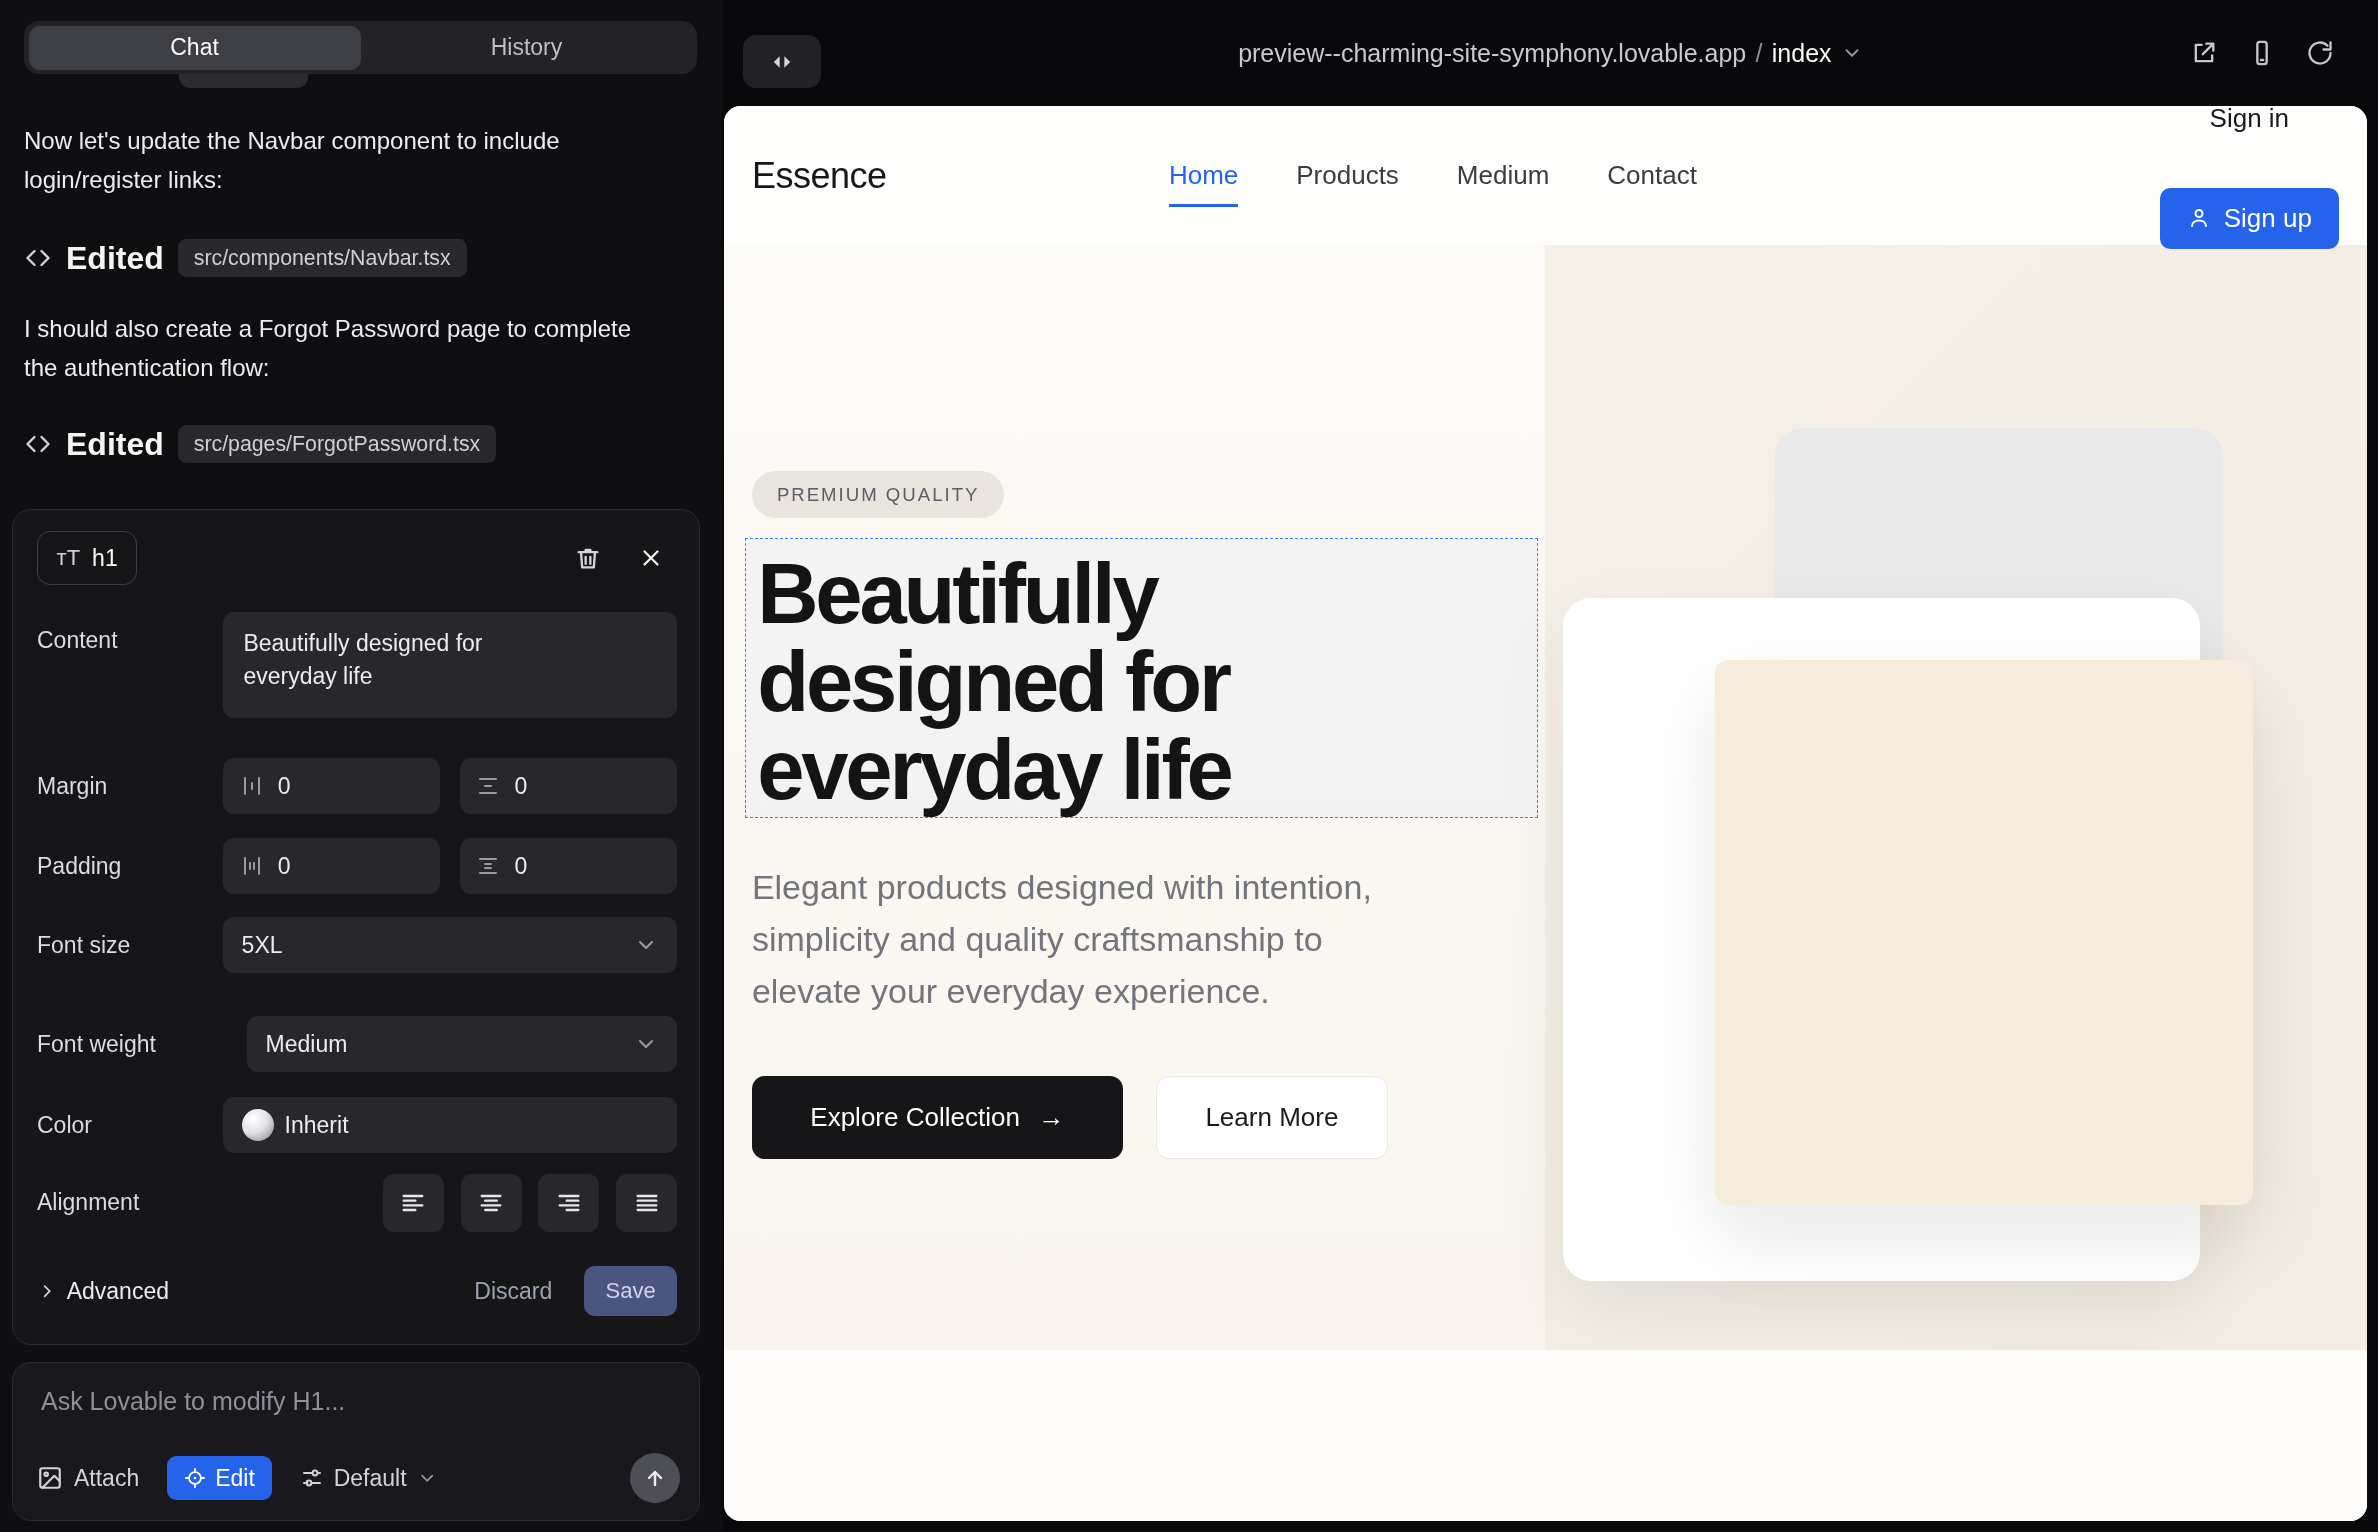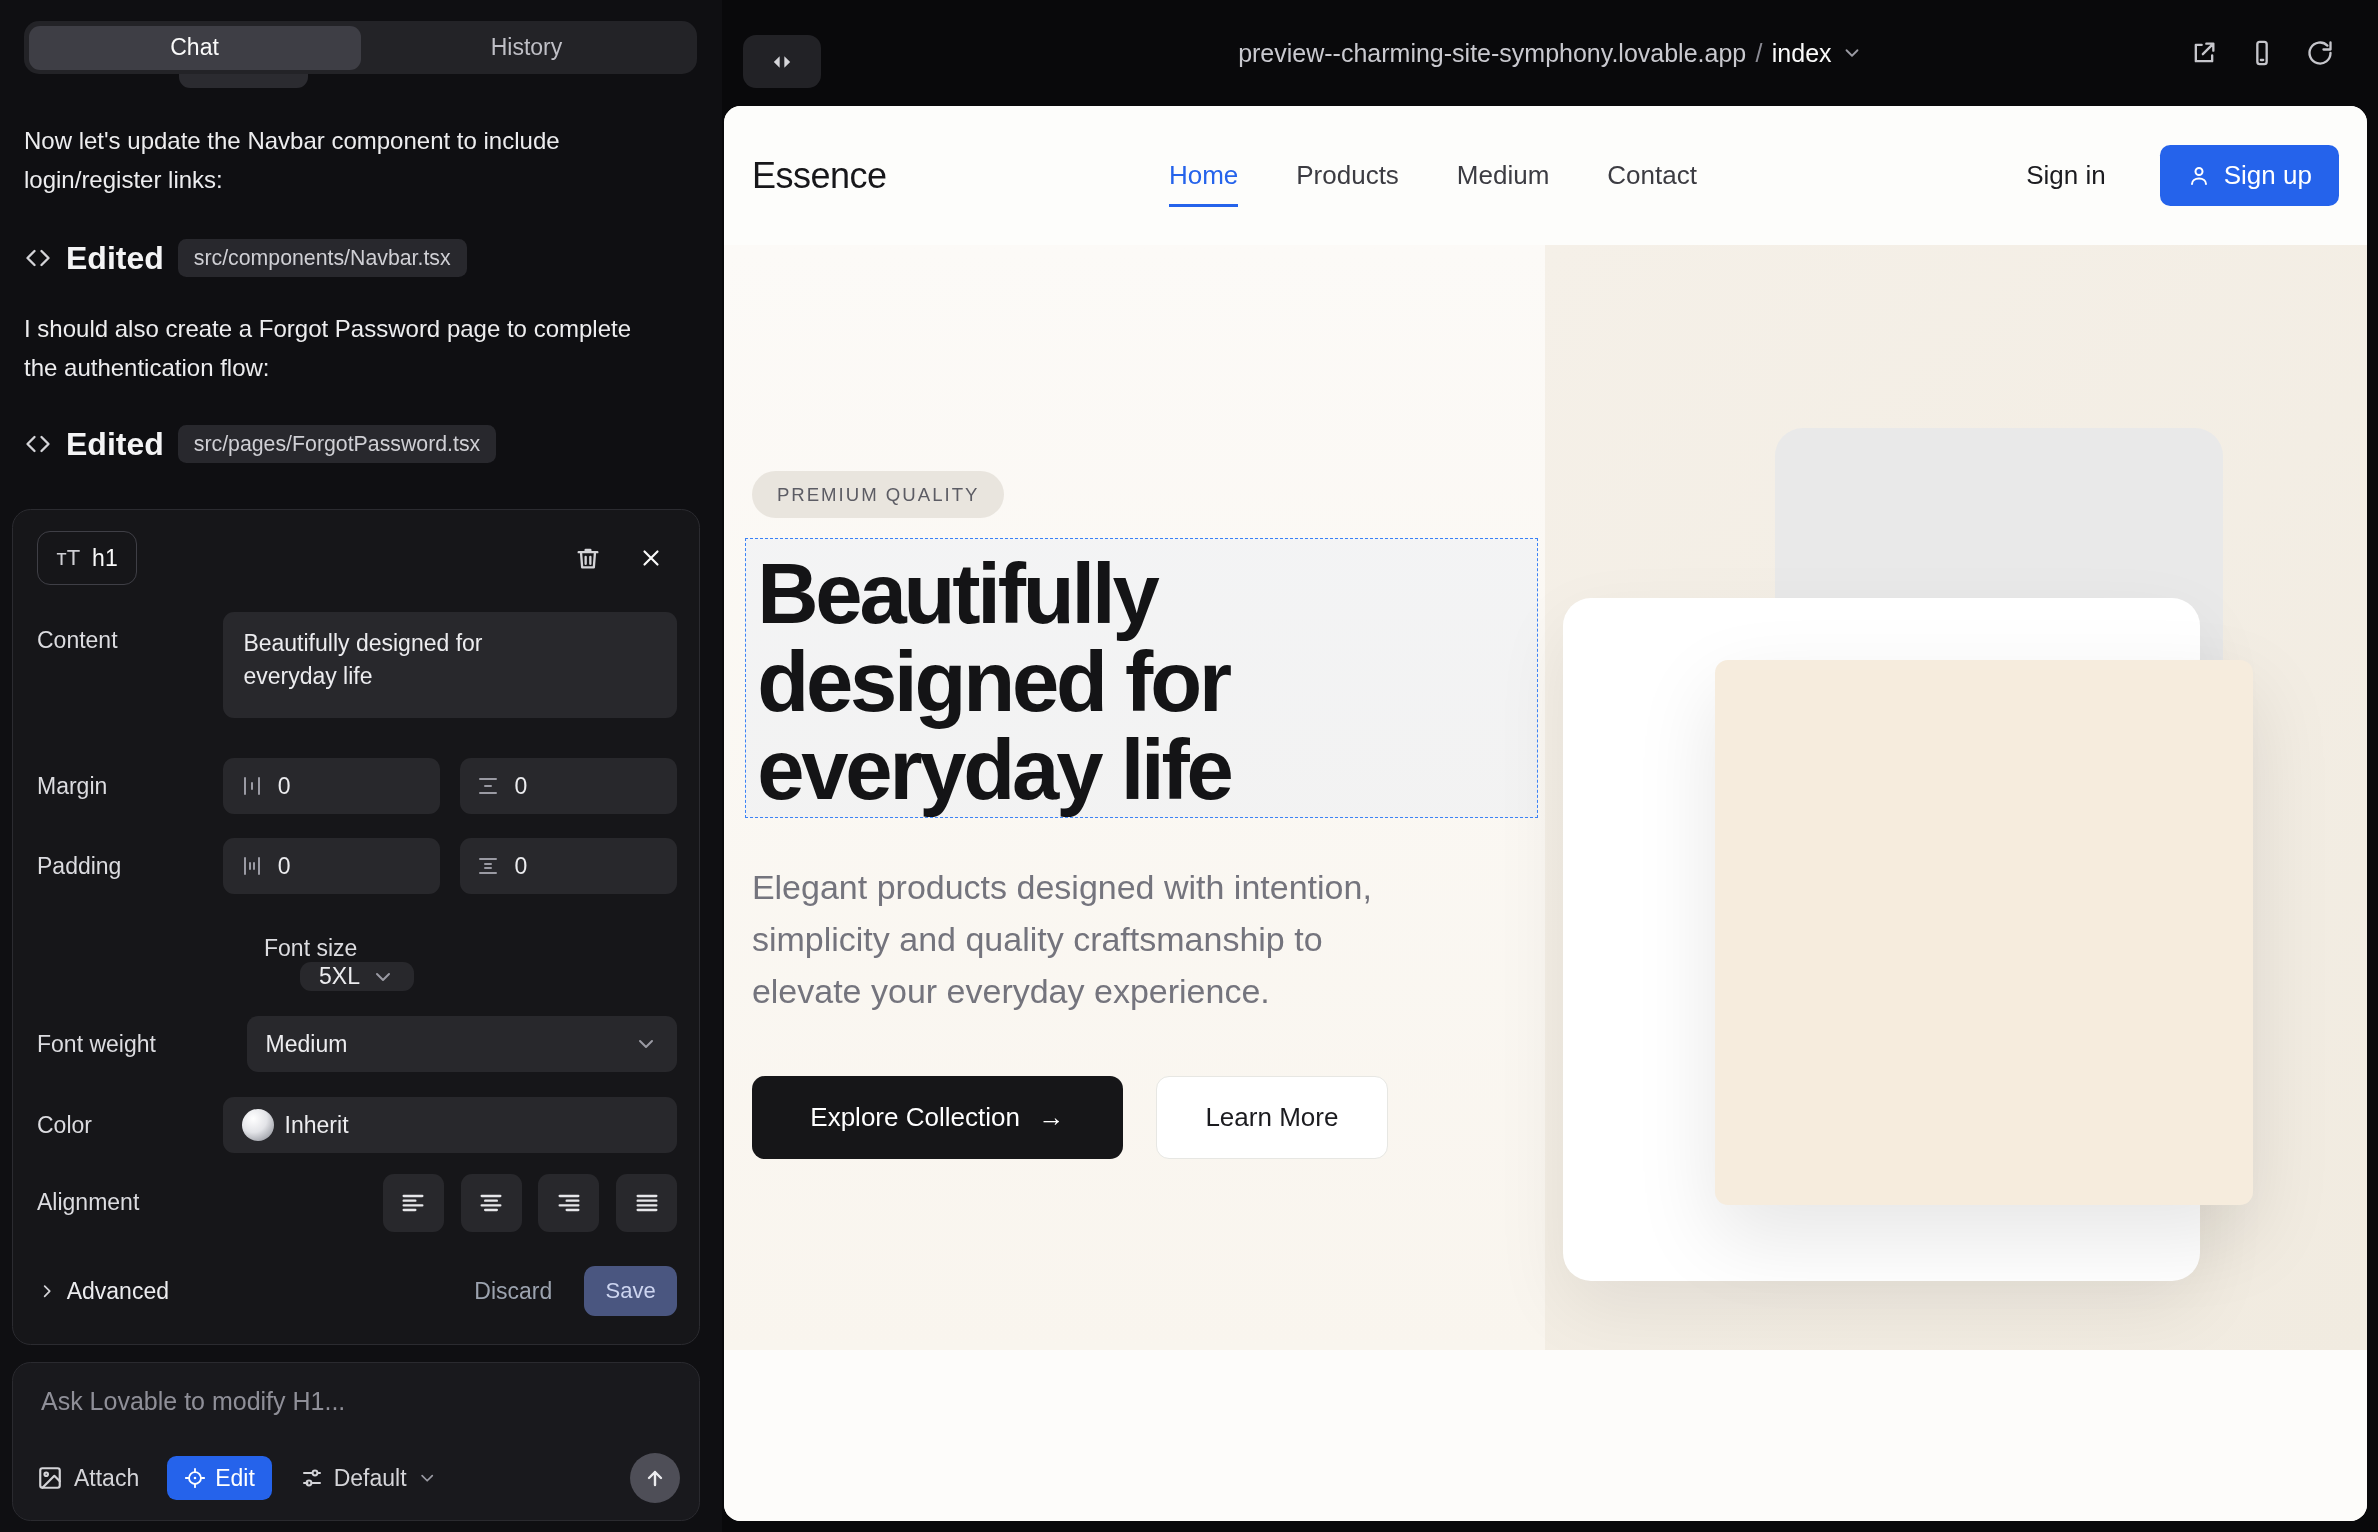--- a/index.html
+++ b/index.html
@@ -71,21 +71,21 @@
 
   .row {
     position:absolute; left:24px; right:22px;
     display:flex; align-items:center;
   }
   .rlabel { width:186px; font-size:23px; color:#dcdce0; }
   .row-content  { top:102px; align-items:flex-start; }
   .row-content .rlabel { padding-top:15px; }
   .row-margin   { top:248px; height:56px; }
   .row-padding  { top:328px; height:56px; }
-  .row-fontsize { top:425px; height:56px;flex-direction:column; }
+  .row-fontsize { top:407px; height:56px; }
   .row-fontweight { top:506px; height:56px;gap:24px; }
   .row-color    { top:587px; height:56px; }
   .row-align    { top:663px; height:59px; }
   .row-footer   { top:755px; height:52px; }
 
   .contentbox {
     flex:1; min-height:106px; background:#28282c; border-radius:11px;
     padding:15px 20.4px; font-size:23px; line-height:1.42; color:#ececef;
   }
   .contentbox .inner { max-width:315px; display:block; }
@@ -190,21 +190,21 @@
   .logo { font-size:36px; font-weight:400; color:#17171a; letter-spacing:-0.5px; }
   .nav-links {
     position:absolute; left:445px; top:0; height:139px;
     display:flex; align-items:center; gap:58px; font-size:26px; color:#3c3c42;
   }
   .nav-link { cursor:pointer; position:relative; }
   .nav-link.active { color:#2563eb; }
   .nav-link.active::after {
     content:''; position:absolute; left:0; right:0; bottom:-16px; height:2.8px; background:#2563eb;
   }
-  .nav-right { margin-left:auto; display:flex; align-items:center; gap:54px; }
+  .nav-right { margin-left:auto; display:flex; align-items:center; gap:54px;flex-direction:column; }
   .signin { background:none; border:none; font-size:26px; color:#1b1b1f; }
   .signup {
     background:#2563eb; color:#fff; height:61px; border:none; border-radius:10.2px;
     padding:0 27px; display:flex; align-items:center; gap:13px;
     font-size:26px; font-weight:500;
   }
 
   .hero {
     position:relative; height:1105px; overflow:hidden;
     background:linear-gradient(180deg,#fcfaf7 0%,#f9f5ee 100%);

